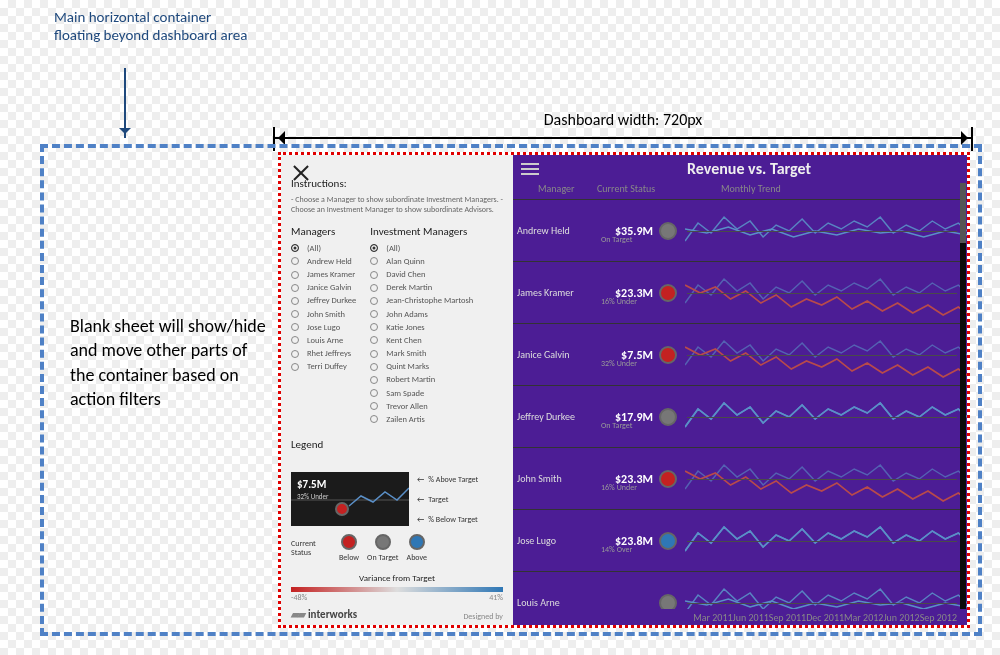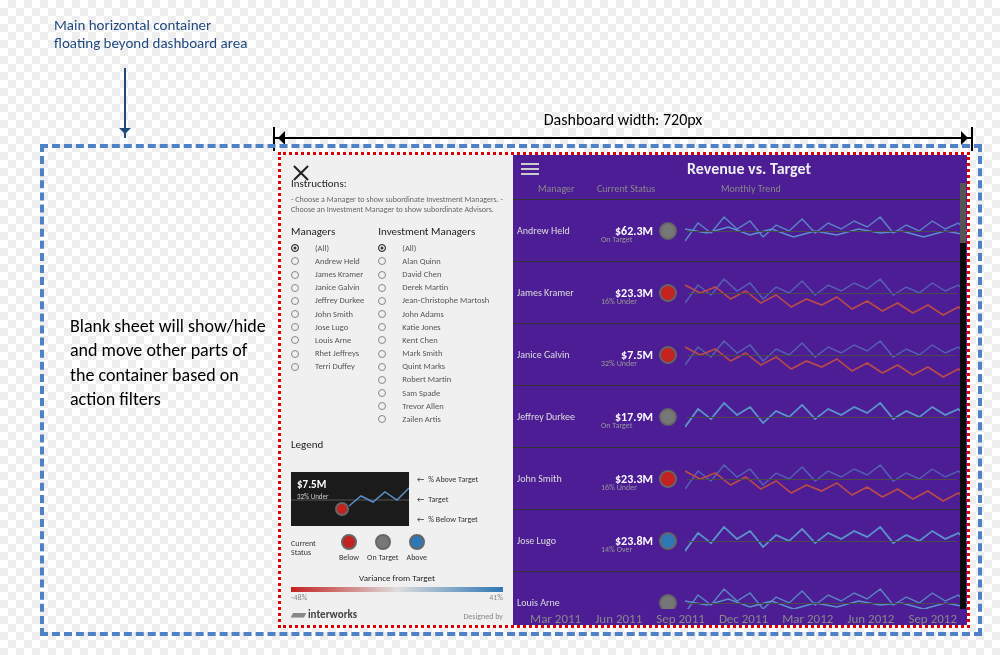--- a/index.html
+++ b/index.html
@@ -9,21 +9,21 @@
     height: 655px;
     position: relative;
     background:
       repeating-conic-gradient(#eee 0% 25%, #fff 0% 50%) 0 0 / 16px 16px;
     overflow: hidden;
   }
 
   
   .annot-top {
     position: absolute;
-    top: 16px; left: 54px;
+    top: 8px; left: 54px;
     color: #1f497d;
     font-size: 15px;
     line-height: 1.2;
     width: 200px;
   }
   .annot-arrow {
     position: absolute;
     top: 68px; left: 124px;
     width: 2px; height: 70px;
     background: #1f497d;
@@ -119,21 +119,21 @@
   .close-x::after  { transform: rotate(-45deg); }
 
   .instr-head { font-size: 11px; margin-bottom: 4px; }
   .instr-text { font-size: 8px; color: #666; line-height: 1.3; margin-bottom: 10px; }
 
   .filter-cols { display: flex; gap: 14px; }
   .filter-col h4 { font-size: 11px; font-weight: 400; margin-bottom: 4px; }
   .radio-list { list-style: none; }
   .radio-list li {
     font-size: 8.5px; color: #555; line-height: 1.55;
-    display: flex; align-items: center; gap: 16px;
+    display: flex; align-items: center; gap: 8px;
     cursor: pointer;
   }
   .radio {
     width: 8px; height: 8px; border: 1px solid #888; border-radius: 50%;
     display: inline-block; flex-shrink: 0;
   }
   .radio.sel { background: #333; border-color: #333; box-shadow: inset 0 0 0 1.5px #f0f0f0; }
 
   .legend-head { font-size: 11px; margin-top: 12px; margin-bottom: 21px; }
   .legend-box {
@@ -235,22 +235,22 @@
   .row svg.spark {
     flex: 1; height: 56px;
   }
   .row .mid {
     position: absolute; left: 174px; right: 10px; top: 31px;
     height: 1px; background: #4a4a4a;
   }
 
   .x-axis {
     height: 16px;
-    font-size: 13px; color: #888;
-    display: flex; justify-content: flex-end; gap: 14px;
+    font-size: 10px; color: #888;
+    display: flex; justify-content: flex-end; 
     padding: 2px 10px 0 0;
   }
   .scroll {
     position: absolute; top: 28px; right: 1px; bottom: 16px; width: 6px;
     background: #0b0b0b;
   }
   .scroll::after {
     content: ""; position: absolute; top: 0; left: 0; right: 0; height: 60px;
     background: #555;
   }
@@ -445,21 +445,21 @@
       <div class="cp-title">Revenue vs. Target</div>
     </div>
     <div class="cp-cols">
       <div class="c1">Manager</div>
       <div class="c2">Current Status</div>
       <div class="c3">Monthly Trend</div>
     </div>
     <div class="rows" id="rows">
         <div class="row o">
           <div class="name">Andrew Held</div>
-          <div class="val">$62.3M</div>
+          <div class="val">$35.9M</div>
           <div class="circ"></div>
           <svg class="spark" viewBox="0 0 260 56" preserveAspectRatio="none">
             <path d="M0,38 L12,20 24,30 36,14 48,26 60,18 72,34 84,22 96,28 108,16 120,30 132,20 144,26 156,18 168,24 180,14 192,30 204,22 216,28 228,18 240,26 252,20 260,28" stroke="#5a8fc7" stroke-width="1.4" fill="none" opacity="0.9"></path>
             <path d="M0,26 L20,30 40,24 60,32 80,26 100,34 120,28 140,32 160,26 180,30 200,28 220,34 240,28 260,32" stroke="#5a8fc7" stroke-width="1.6" fill="none"></path>
           </svg>
           <div class="sub">On Target</div>
           <div class="mid"></div>
         </div>
         <div class="row b">
           <div class="name">James Kramer</div>

